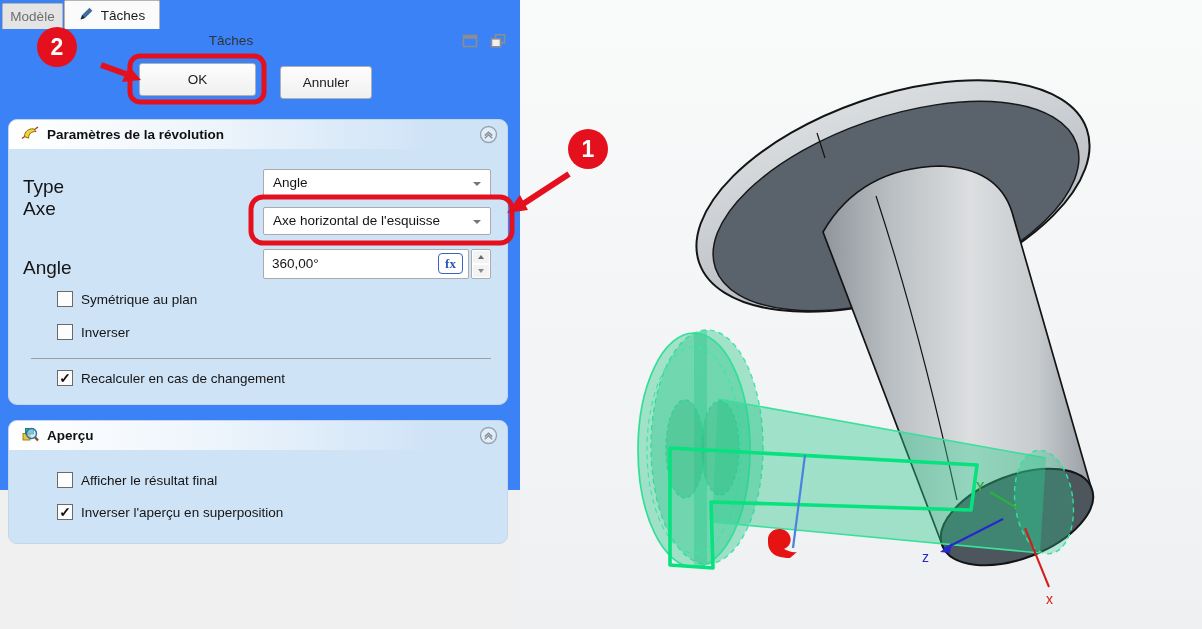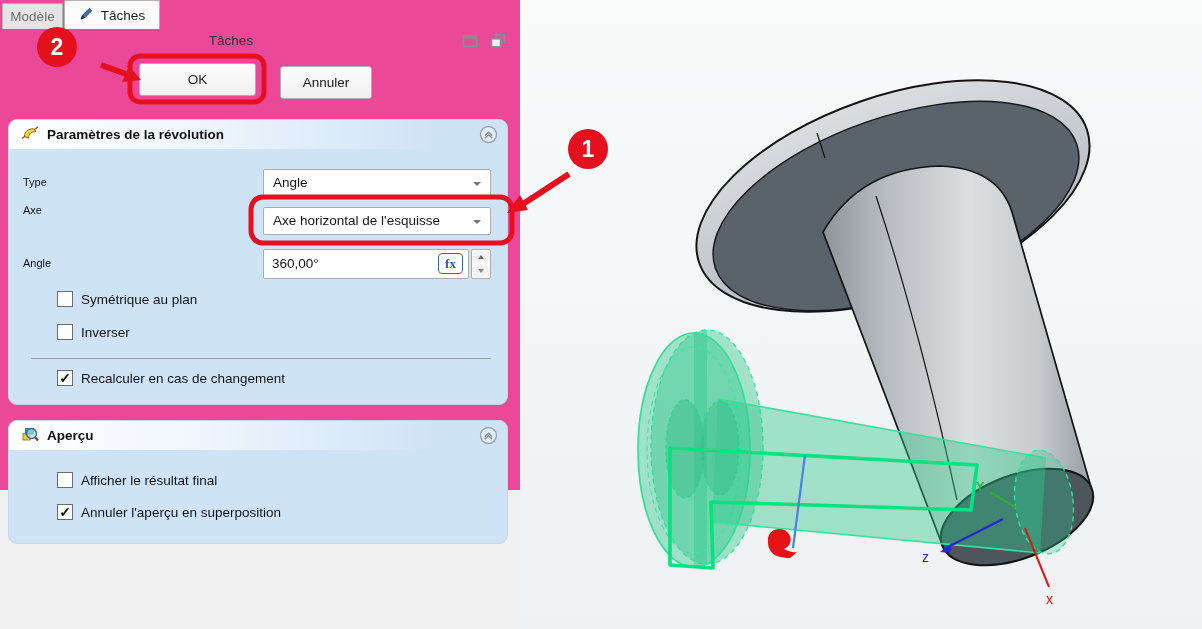--- a/index.html
+++ b/index.html
@@ -1,20 +1,20 @@
 <!DOCTYPE html>
 <html><head>
 <meta charset="utf-8">
 <style>
   html,body{margin:0;padding:0;background:#e9e9e9;}
   #screen{position:relative;width:1202px;height:629px;overflow:hidden;
           font-family:"Liberation Sans",sans-serif;background:#f0f0f0;}
   
   #taskpanel{position:absolute;left:0;top:0;width:520px;height:490px;
-             background:#ec4899;border-right:1px solid #22c55e;}
+             background:#3b82f6;border-right:1px solid #22c55e;}
   .tab{position:absolute;box-sizing:border-box;font-size:13.5px;display:flex;
        align-items:center;justify-content:center;border:1px solid #b4b4b4;
        border-bottom:none;border-radius:2px 2px 0 0;}
   .tab.inactive{left:2px;top:3px;width:61px;height:26px;background:#e4e4e4;color:#6e6e6e;}
   .tab.active{left:64px;top:0;width:96px;height:29px;background:#fbfbfb;color:#1a1a1a;gap:7px;}
   #panel-title{position:absolute;left:0;top:33px;width:462px;text-align:center;
                font-size:13.5px;color:#333;}
   #dockicons{position:absolute;left:462px;top:34px;}
   .btn{position:absolute;box-sizing:border-box;height:33px;border:1px solid #b0b0b0;
        border-radius:3px;background:linear-gradient(#fdfdfd,#f0f0f0);
@@ -23,21 +23,21 @@
   #btn-ok{left:139px;top:63px;width:117px;text-align:right;}
   #btn-cancel{left:280px;top:66px;width:92px;}
   .group{position:absolute;left:8px;width:500px;box-sizing:border-box;
          border:1px solid #c3d6eb;border-radius:9px;background:#cfe3f7;overflow:hidden;}
   #group-rev{top:119px;height:286px;}
   #group-prev{top:420px;height:124px;}
   .grouphdr{position:relative;height:29px;display:flex;align-items:center;
             padding-left:12px;background:linear-gradient(90deg,#ffffff,#eef5fc 40%,#cfe3f7 85%);}
   .grouphdr .gtitle{font-size:13.5px;font-weight:bold;color:#111;margin-left:8px;}
   .collapse{position:absolute;right:9px;top:5px;}
-  .flabel{position:absolute;left:14px;font-size:11px;color:#141414;}
+  .flabel{position:absolute;left:14px;font-size:19px;color:#141414;}
   .combo{position:absolute;left:254px;width:228px;height:28px;box-sizing:border-box;
          background:#fff;border:1px solid #ababab;border-radius:2px;font-size:13.5px;
          color:#141414;line-height:26px;padding-left:9px;}
   .combo .arr{position:absolute;right:9px;top:12px;width:0;height:0;
               border-left:4px solid transparent;border-right:4px solid transparent;
               border-top:4.5px solid #767676;}
   .spinfield{position:absolute;left:254px;top:129px;width:206px;height:30px;box-sizing:border-box;
              background:#fff;border:1px solid #ababab;border-radius:2px;font-size:13.5px;
              color:#141414;line-height:28px;padding-left:8px;}
   .fxbtn{position:absolute;right:5px;top:3px;width:25px;height:21px;box-sizing:border-box;
@@ -119,21 +119,21 @@
           </svg>
         </span>
       </div>
 
       <div class="flabel" style="top:56px">Type</div>
       <div class="combo" style="top:49px">
         <span>Angle</span>
         <span class="arr"></span>
       </div>
 
-      <div class="flabel" style="top:84px">Axe</div>
+      <div class="flabel" style="top:78px">Axe</div>
       <div class="combo" style="top:87px">
         <span>Axe horizontal de l'esquisse</span>
         <span class="arr"></span>
       </div>
 
       <div class="flabel" style="top:137px">Angle</div>
       <div class="spinfield">
         <span>360,00°</span>
         <span class="fxbtn">fx</span>
       </div>
@@ -179,21 +179,21 @@
             <polyline points="5.8,13.2 9.5,9.8 13.2,13.2" fill="none" stroke="#8a8f95" stroke-width="1.5"></polyline>
           </svg>
         </span>
       </div>
       <div class="cbrow" style="top:51px">
         <span class="cbbox"></span>
         <span class="cblabel">Afficher le résultat final</span>
       </div>
       <div class="cbrow" style="top:83px">
         <span class="cbbox">✓</span>
-        <span class="cblabel">Annuler l'aperçu en superposition</span>
+        <span class="cblabel">Inverser l'aperçu en superposition</span>
       </div>
     </div>
   </div>
 
   <svg id="viewport" viewBox="0 0 682 629">
     <defs>
       <linearGradient id="bgGrad" x1="0" y1="0" x2="0" y2="1">
         <stop offset="0" stop-color="#f9fafa"></stop>
           <stop offset="1" stop-color="#eff0f2"></stop>
       </linearGradient>

